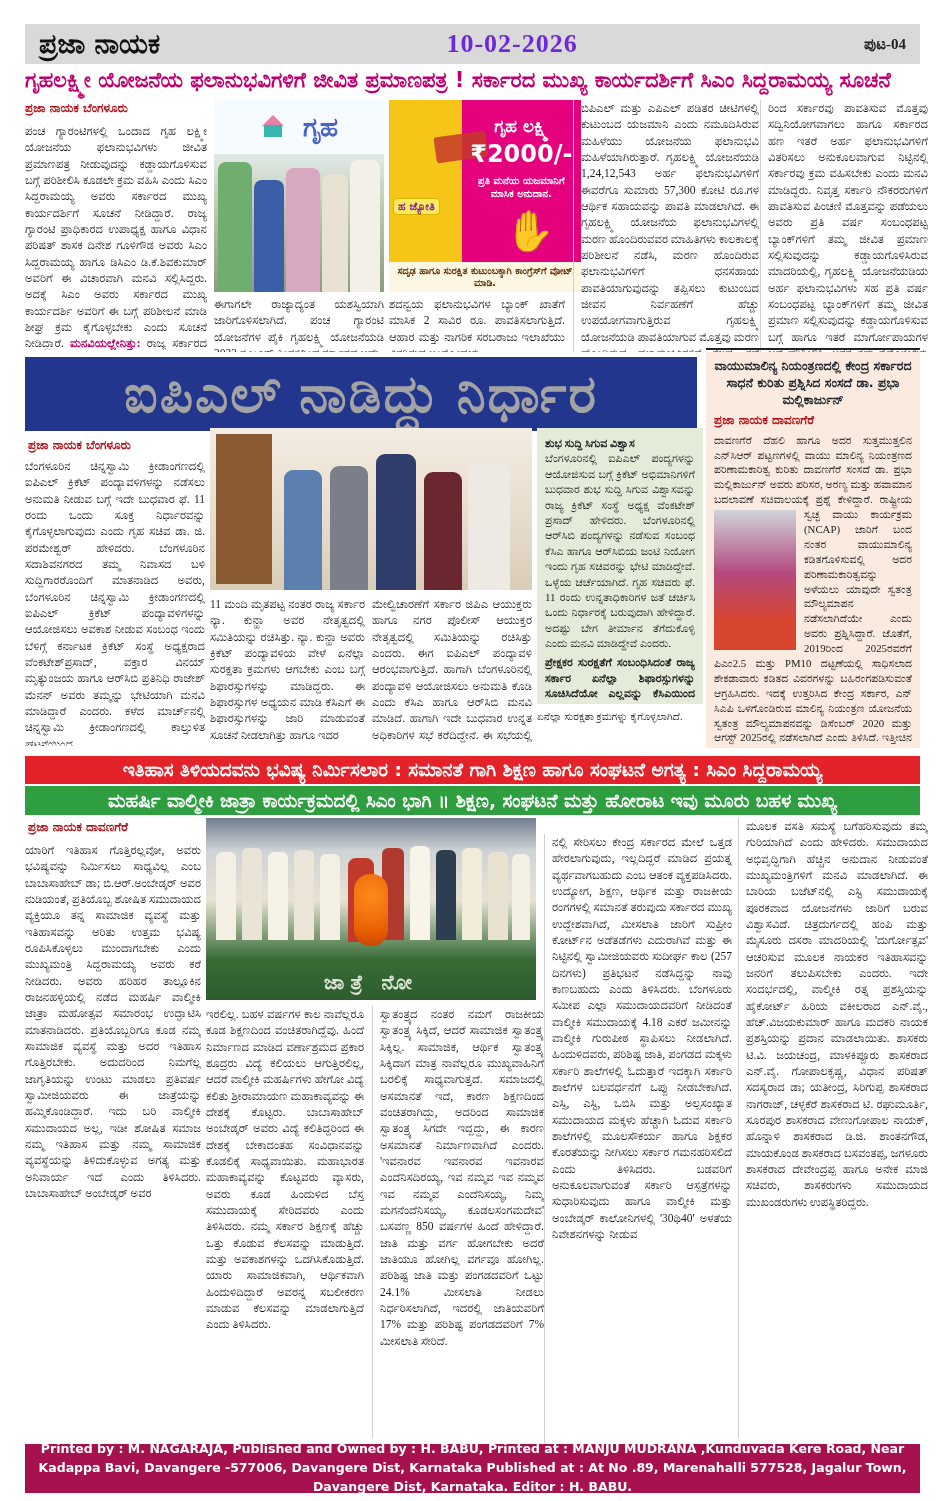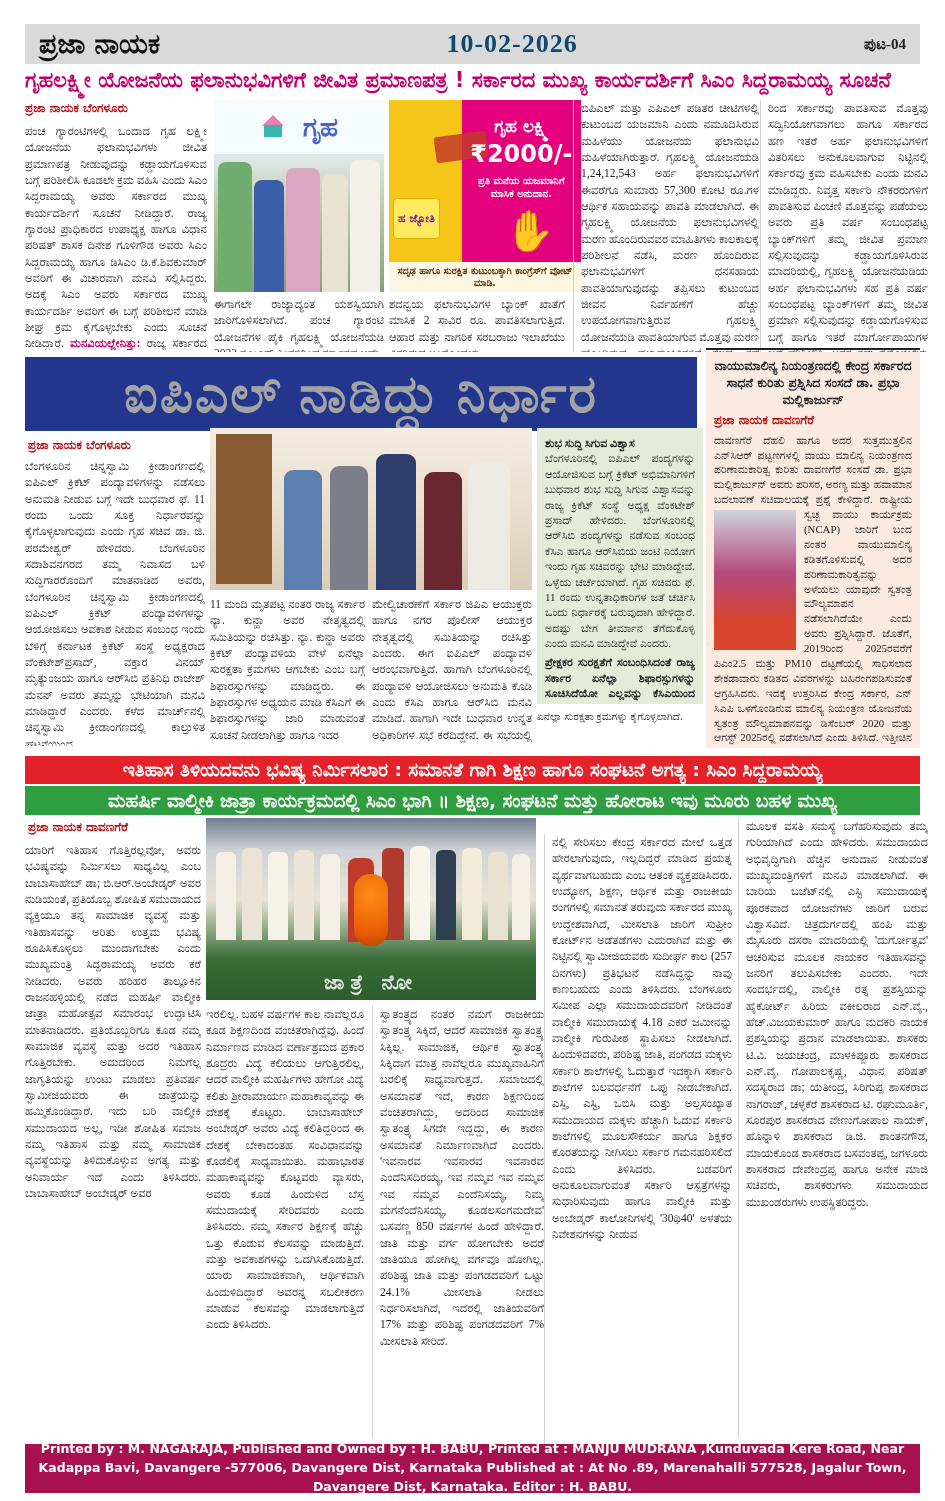--- a/index.html
+++ b/index.html
@@ -3,21 +3,21 @@
 <meta charset="utf-8">
 <style>
   html,body{margin:0;padding:0;background:#ffffff;}
   .page{position:relative;width:945px;height:1501px;background:#ffffff;overflow:hidden;
         font-family:"Liberation Serif","DejaVu Serif",serif;color:#1c1c1c;}
   .abs{position:absolute;}
   
   .masthead{left:25px;top:24px;width:895px;height:40px;background:#d9d9d9;
             display:flex;align-items:center;justify-content:space-between;padding:0 14px;box-sizing:border-box;}
   .mast-title{font-size:27px;font-weight:bold;color:#111;font-family:"DejaVu Sans",sans-serif;}
-  .mast-date{font-size:26px;font-weight:bold;letter-spacing:1px;color:#0c4a6e;}
+  .mast-date{font-size:26px;font-weight:bold;letter-spacing:1px;color:#6d28d9;}
   .mast-page{font-size:15px;font-weight:bold;color:#222;}
   
   .top-headline{left:25px;top:68px;width:895px;font-size:21px;line-height:1.15;font-weight:bold;
                 color:#c0006f;font-family:"DejaVu Sans",sans-serif;}
   
   .byline{font-size:12px;font-weight:bold;color:#b01218;margin:0 0 6px 0;font-family:"DejaVu Sans",sans-serif;}
   .body-col{font-size:11.5px;line-height:1.42;text-align:justify;overflow:hidden;}
   .body-col .lead-bold{font-weight:bold;color:#c0006f;}
   .vrule{border-left:1px solid #cfcfcf;}
   
@@ -29,21 +29,21 @@
   .house-logo .roof{position:absolute;left:2px;top:0;width:0;height:0;border-left:11px solid transparent;border-right:11px solid transparent;border-bottom:11px solid #e87fa8;}
   .house-logo .base{position:absolute;left:4px;top:10px;width:18px;height:12px;background:#35b6b0;}
   .people{position:absolute;bottom:0;left:0;width:100%;height:140px;}
   .person{position:absolute;bottom:0;border-radius:8px 8px 0 0;}
   .a1-img2{left:389px;top:100px;width:192px;height:192px;background:#f5c518;overflow:hidden;}
   .a1-img2 .pink{position:absolute;right:0;top:0;width:62%;height:100%;background:#e5007d;}
   .a1-img2 .title{position:absolute;right:4px;top:16px;width:58%;text-align:center;color:#fff;font-weight:bold;font-size:17px;font-family:"DejaVu Sans",sans-serif;}
   .a1-img2 .amount{position:absolute;right:4px;top:40px;width:58%;text-align:center;color:#fff;font-weight:bold;font-size:24px;font-family:"DejaVu Sans",sans-serif;}
   .a1-img2 .sub{position:absolute;right:4px;top:74px;width:58%;text-align:center;color:#fff;font-weight:bold;font-size:10px;line-height:1.3;font-family:"DejaVu Sans",sans-serif;}
   .a1-img2 .hand{position:absolute;right:26px;top:108px;font-size:40px;color:#ffffff;}
-  .a1-img2 .jyoti{position:absolute;left:4px;top:98px;color:#7a1fa0;background:#ffe95e;border:1px solid #d9b400;border-radius:4px;padding:13px 4px;font-size:11px;font-weight:bold;font-family:"DejaVu Sans",sans-serif;}
+  .a1-img2 .jyoti{position:absolute;left:4px;top:98px;color:#7a1fa0;background:#ffe95e;border:1px solid #d9b400;border-radius:4px;padding:1px 4px;font-size:11px;font-weight:bold;font-family:"DejaVu Sans",sans-serif;}
   .a1-img2 .seal{position:absolute;left:46px;top:34px;width:52px;height:26px;background:#c43a2a;border-radius:3px;transform:rotate(-8deg);opacity:.85;}
   .a1-img2 .foot{position:absolute;left:0;bottom:0;width:100%;background:#fdf6e3;color:#5a2d00;font-size:9.5px;font-weight:bold;text-align:center;line-height:1.25;padding:3px 2px;box-sizing:border-box;font-family:"DejaVu Sans",sans-serif;}
   .a1-under{top:296px;height:56px;}
   .a1-under-a{left:214px;width:170px;}
   .a1-under-b{left:389px;width:176px;}
   .a1-col4{left:573px;top:100px;width:178px;height:252px;}
   .a1-col5{left:760px;top:100px;width:160px;height:252px;}
   
   .ipl-box{left:25px;top:357px;width:672px;height:74px;background:#22368e;display:flex;align-items:center;justify-content:center;}
   .ipl-box span{color:#a3a3a3;font-size:52px;font-weight:bold;font-family:Liberation Sans, sans-serif;letter-spacing:2px;}

